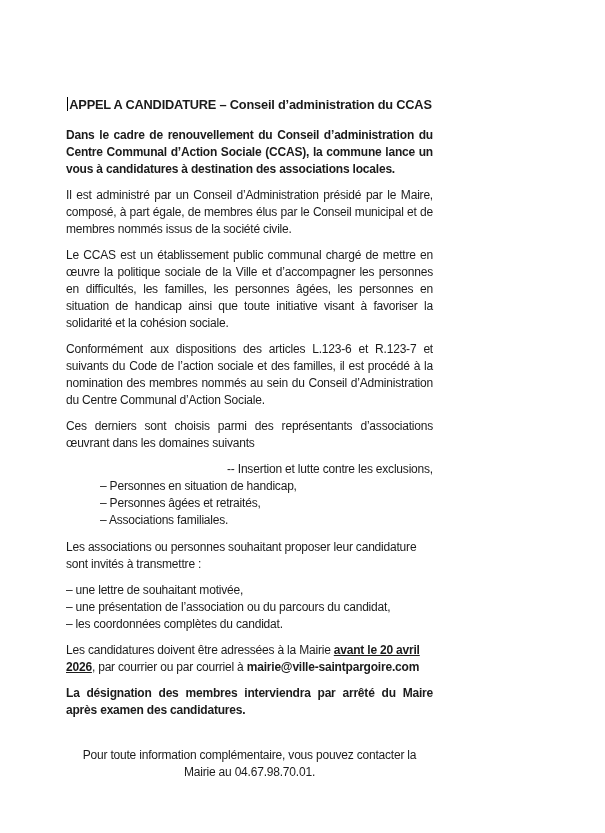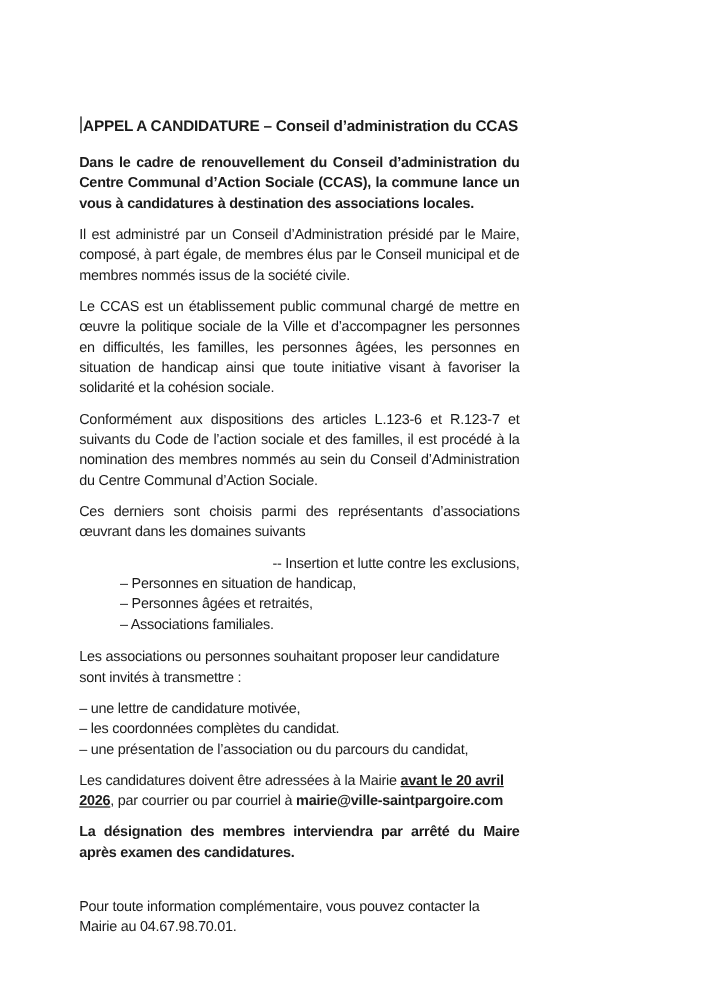--- a/index.html
+++ b/index.html
@@ -35,21 +35,21 @@
   }
   p { margin: 0 0 9px 0; }
   .just { text-align: justify; }
   .bold { font-weight: bold; }
   .u { text-decoration: underline; }
   .list { margin: 0 0 10px 0; }
   .li-first { padding-left: 20px; text-align: right; }
   .li-first .marker { display: inline-block; width: 24px; }
   .li-rest { padding-left: 34px; }
   .sub-line { margin: 0; }
-  .contact { margin-top: 28px; }
+  .contact { margin-top: 28px; text-align: center; }
 </style>
 </head>
 <body>
 
 <div class="page">
 
   <div class="title"><span class="caret"></span><span>APPEL A CANDIDATURE – Conseil d’administration du CCAS</span></div>
 
   <p class="bold just">Dans le cadre de renouvellement du Conseil d’administration du Centre Communal d’Action Sociale (CCAS), la commune lance un vous à candidatures à destination des associations locales.</p>
 
@@ -64,23 +64,23 @@
   <div class="list">
     <div class="li-first"><span class="marker">-</span><span>- Insertion et lutte contre les exclusions,</span></div>
     <div class="li-rest">– Personnes en situation de handicap,</div>
     <div class="li-rest">– Personnes âgées et retraités,</div>
     <div class="li-rest">– Associations familiales.</div>
   </div>
 
   <p>
     <span class="sub-line">Les associations ou personnes souhaitant proposer leur candidature sont invités à transmettre :</span>
     </p>
-    <div class="sub-line">– une lettre de candidature motivée,</div>
+    <div class="sub-line">– une lettre de souhaitant motivée,</div>
+    <div class="sub-line">– une présentation de l’association ou du parcours du candidat,</div>
     <div class="sub-line">– les coordonnées complètes du candidat.</div>
-    <div class="sub-line">– une présentation de l’association ou du parcours du candidat,</div>
   <p></p>
 
   <p><span>Les candidatures doivent être adressées à la Mairie </span><span class="bold u">avant le 20 avril 2026</span><span>, par courrier ou par courriel à </span><span class="bold">mairie@ville-saintpargoire.com</span></p>
 
   <p class="bold just">La désignation des membres interviendra par arrêté du Maire après examen des candidatures.</p>
 
   <p class="contact">Pour toute information complémentaire, vous pouvez contacter la Mairie au 04.67.98.70.01.</p>
 
 </div>
 

